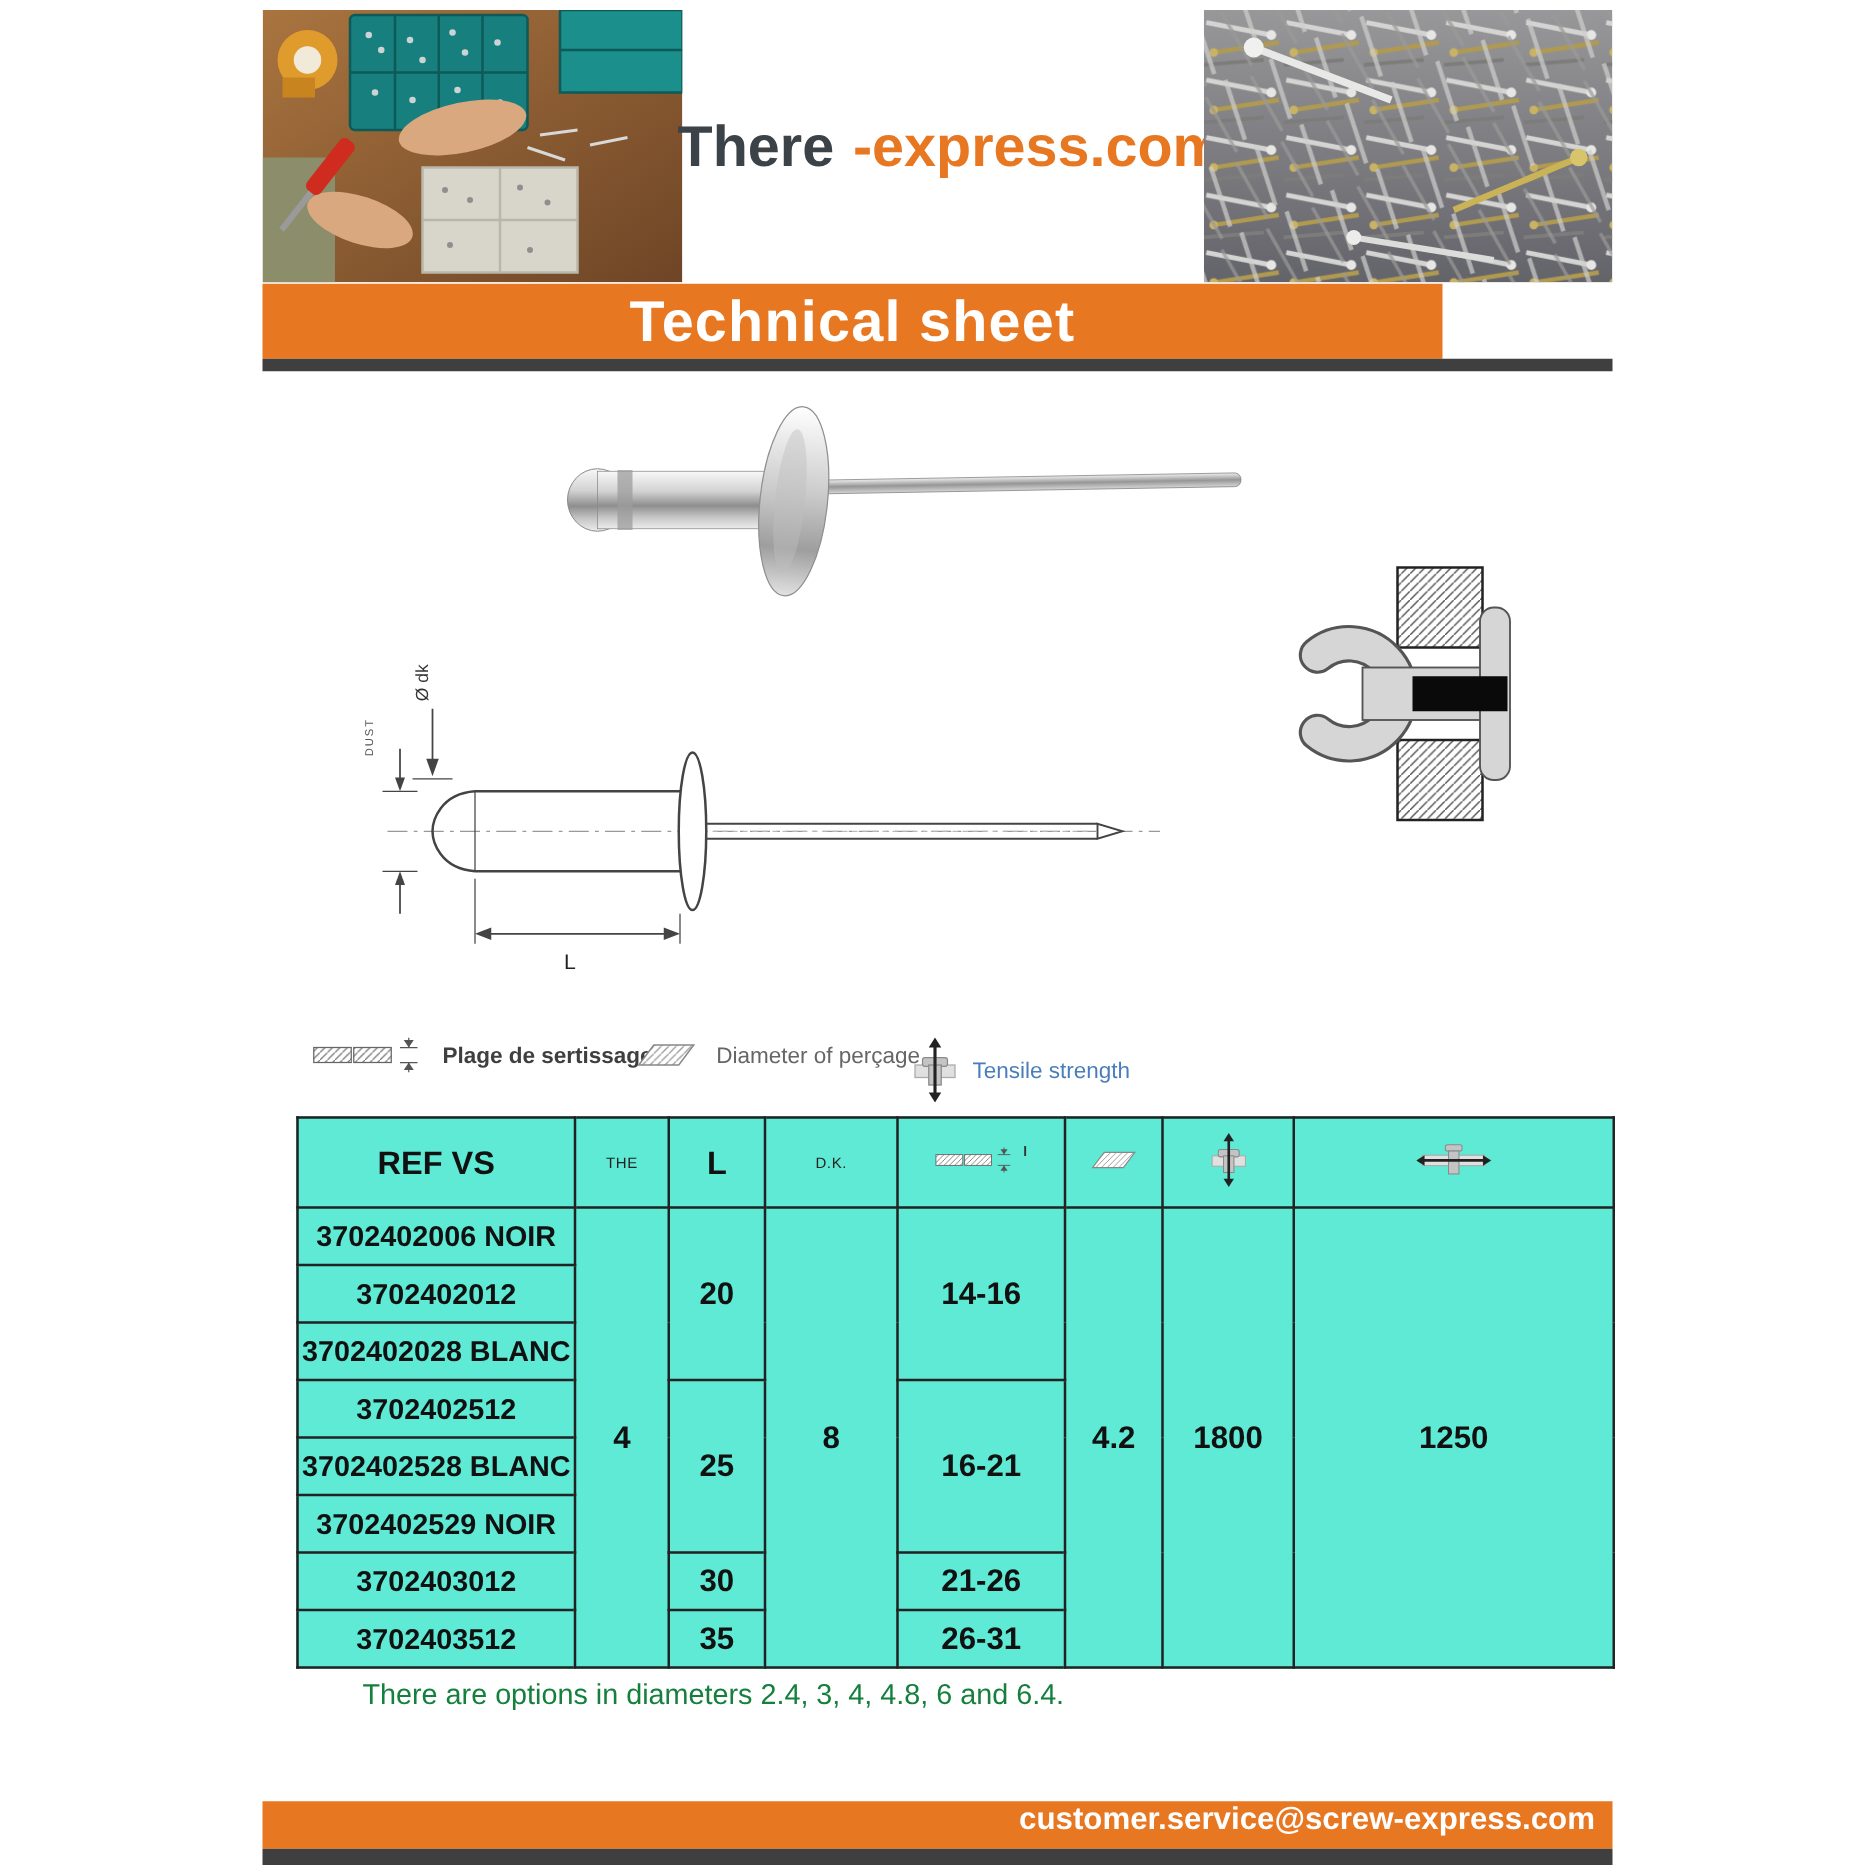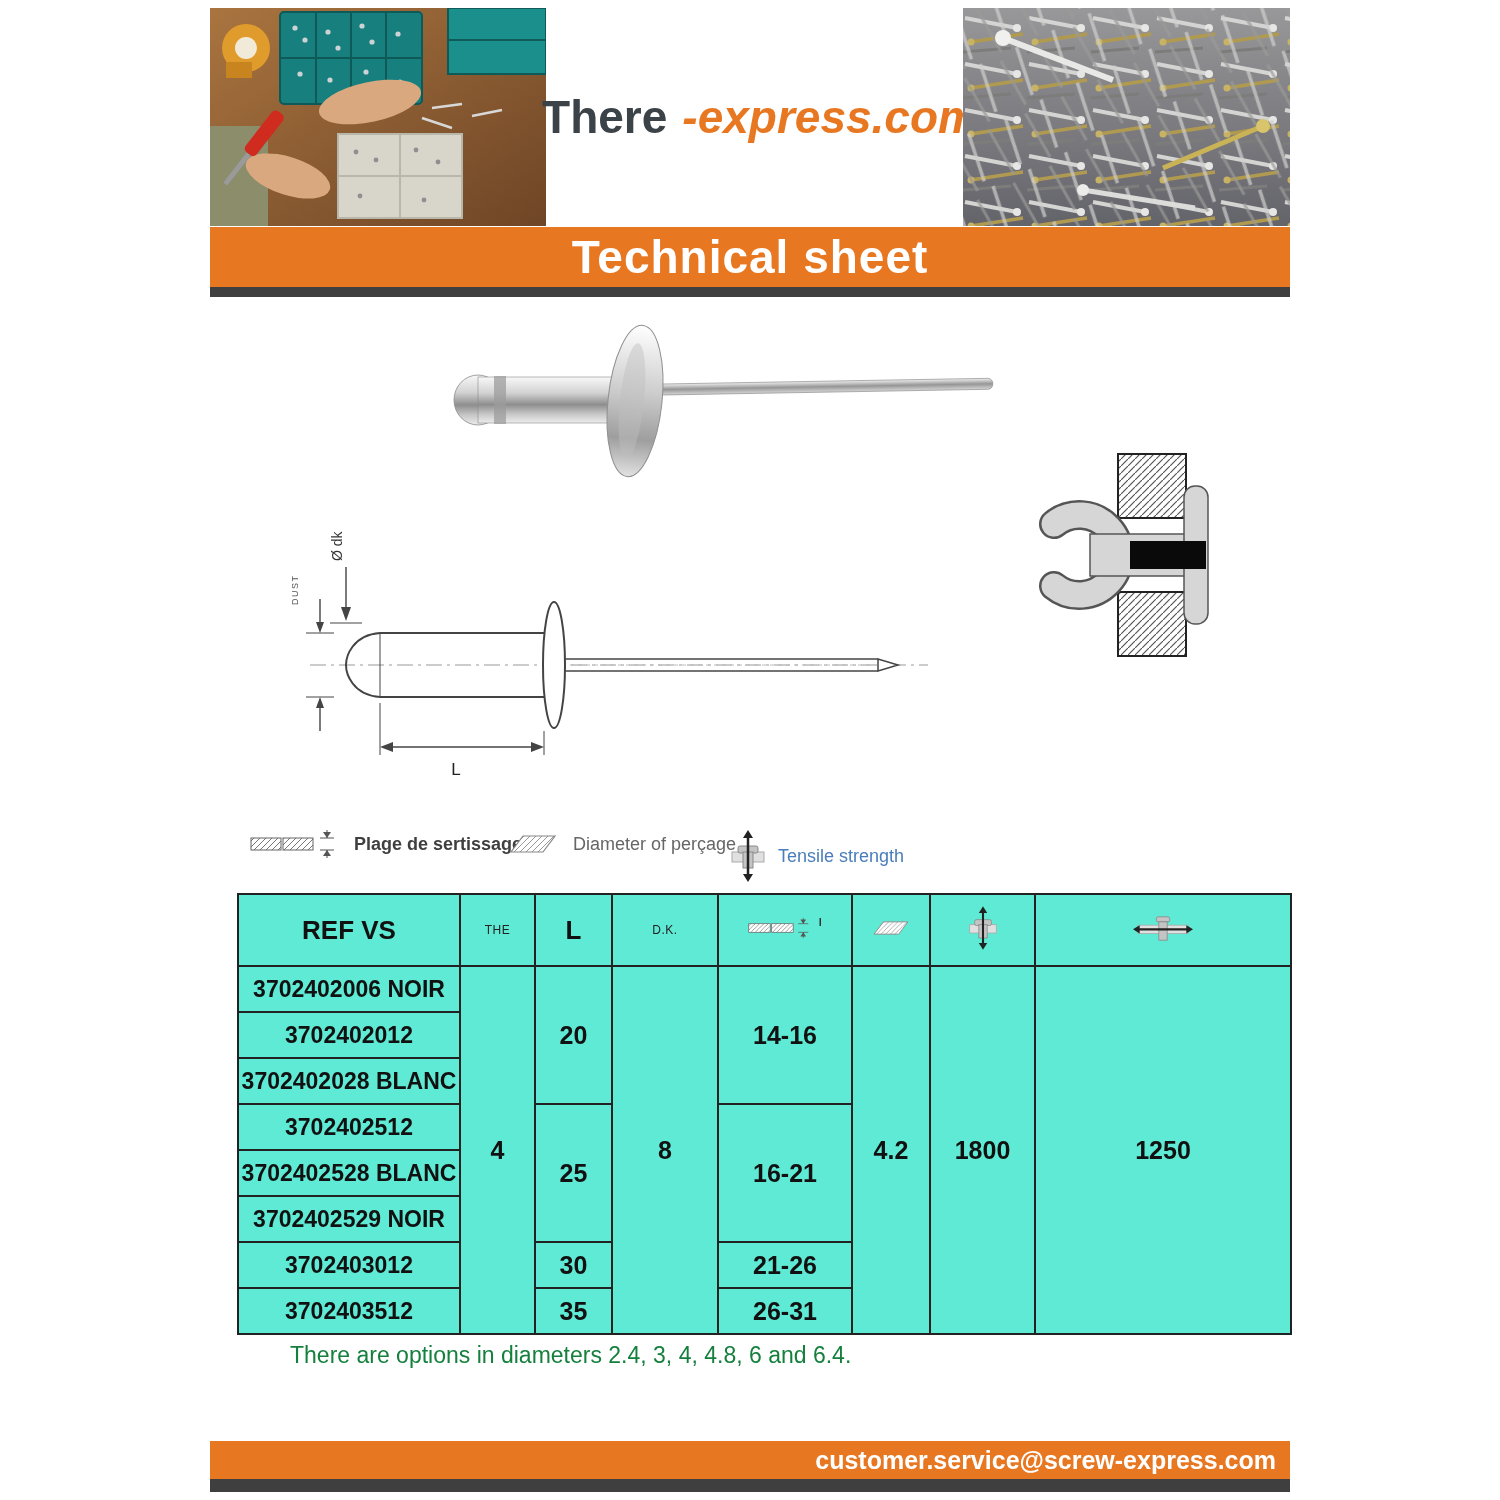--- a/index.html
+++ b/index.html
@@ -8,21 +8,21 @@
     width:1500px; height:1500px; position:relative;
     font-family:"Liberation Sans", sans-serif; color:#111;
     overflow:hidden;
   }
   .abs { position:absolute; }
 
   
   .photo { overflow:hidden; }
   .logo-wrap { display:flex; align-items:center; justify-content:center; gap:12px; }
   .logo-text { font-size:46px; font-weight:bold; color:#3b4248; white-space:nowrap; }
-  .logo-text .suffix { color:var(--accent,#e87722); font-style:italic; font-weight:600;margin-left:15px; }
+  .logo-text .suffix { color:var(--accent,#e87722); font-weight:600;margin-left:15px; }
 
   
   .banner {
     background:var(--accent,#e87722); color:#fff;
     display:flex; align-items:center; justify-content:center;
     font-weight:bold; font-size:46px; letter-spacing:1px;
   }
   .darkbar { background:var(--dark-bar,#3f3f3f); }
 
   
@@ -45,21 +45,21 @@
   .cell-val { font-size:25px; font-weight:bold; }
   .v-top { vertical-align:top; padding-top:9px;margin-top:40px; }
   .icon-th { vertical-align:middle; }
   .icon-th .mini-label { font-size:11px; color:#333; vertical-align:top; }
 
   .note { font-size:23px; color:#15803d; }
 
   
   .footer-bar {
     background:var(--accent,#e87722); color:#fff;
-    display:flex; align-items:center; justify-content:flex-end;
+    display:flex; align-items:flex-start; justify-content:flex-end;
     padding-right:14px; font-weight:bold; font-size:25px;
   }
 </style>
 </head>
 <body>
 
 <div class="abs photo" style="left:210px;top:8px;width:336px;height:218px;">
   <svg width="336" height="218" viewBox="0 0 336 218" preserveAspectRatio="none">
     <defs>
       <linearGradient id="wood" x1="0" y1="0" x2="1" y2="1">
@@ -149,21 +149,21 @@
     <rect width="327" height="218" fill="url(#scr2)" opacity="0.7"></rect>
     <line x1="40" y1="30" x2="150" y2="72" stroke="#e8e8e6" stroke-width="6"></line>
       <circle cx="40" cy="30" r="8" fill="#f0f0ee"></circle>
     <line x1="200" y1="160" x2="300" y2="118" stroke="#c9b356" stroke-width="5"></line>
       <circle cx="300" cy="118" r="7" fill="#d8c46a"></circle>
     <line x1="120" y1="182" x2="232" y2="200" stroke="#dcdcda" stroke-width="5"></line>
       <circle cx="120" cy="182" r="6" fill="#ececea"></circle>
   </svg>
 </div>
 
-<div class="abs banner" style="left:210px;top:227px;width:1080px;height:60px;">
+<div class="abs banner" style="left:210px;top:227px;width:944px;height:60px;">
   <span>Technical sheet</span>
 </div>
 <div class="abs darkbar" style="left:210px;top:287px;width:1080px;height:10px;"></div>
 
 <div class="abs" style="left:420px;top:300px;width:580px;height:220px;">
   <svg width="580" height="220" viewBox="0 0 580 220">
     <defs>
       <linearGradient id="mgA" x1="0" y1="0" x2="0" y2="1">
         <stop offset="0" stop-color="#f8f8f8"></stop>
           <stop offset="0.35" stop-color="#d2d2d2"></stop>

